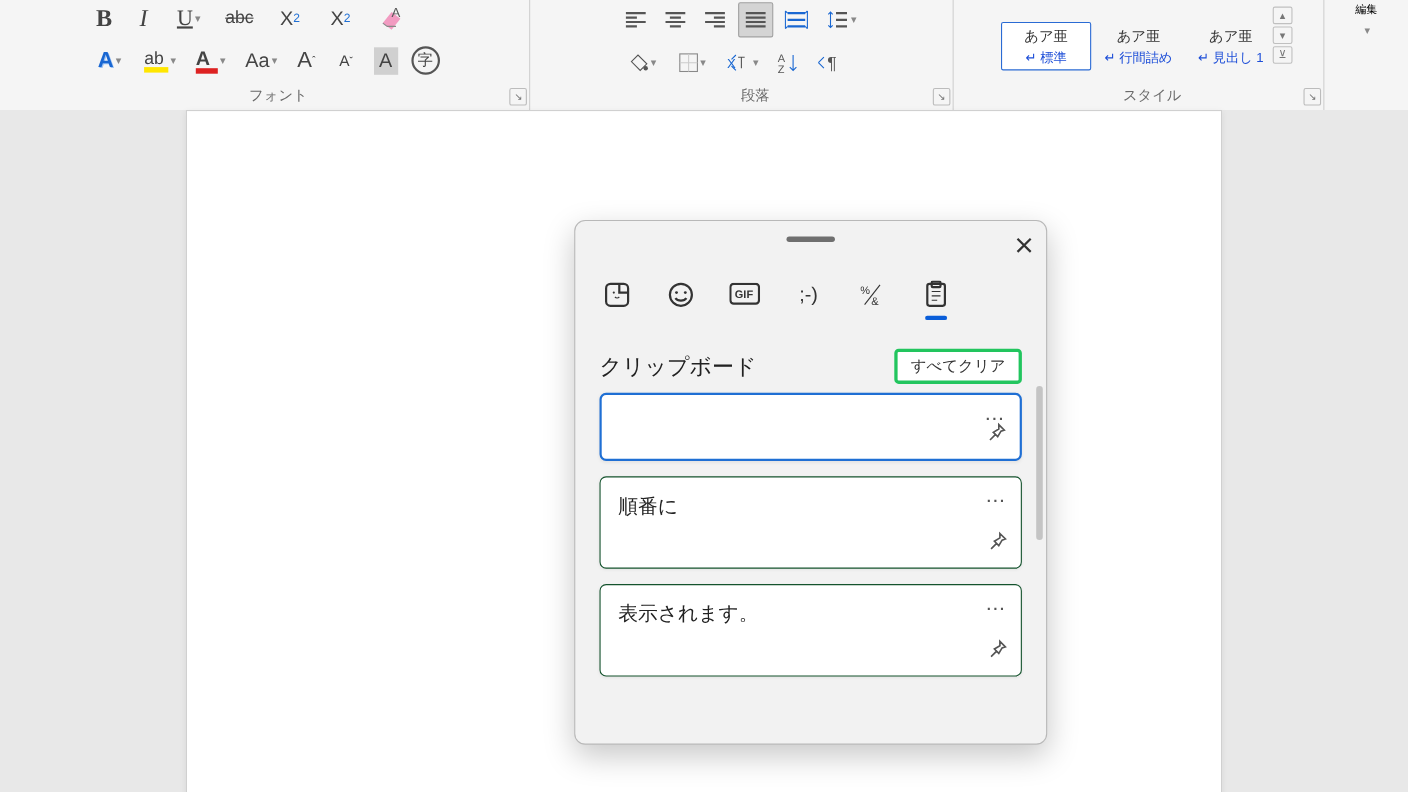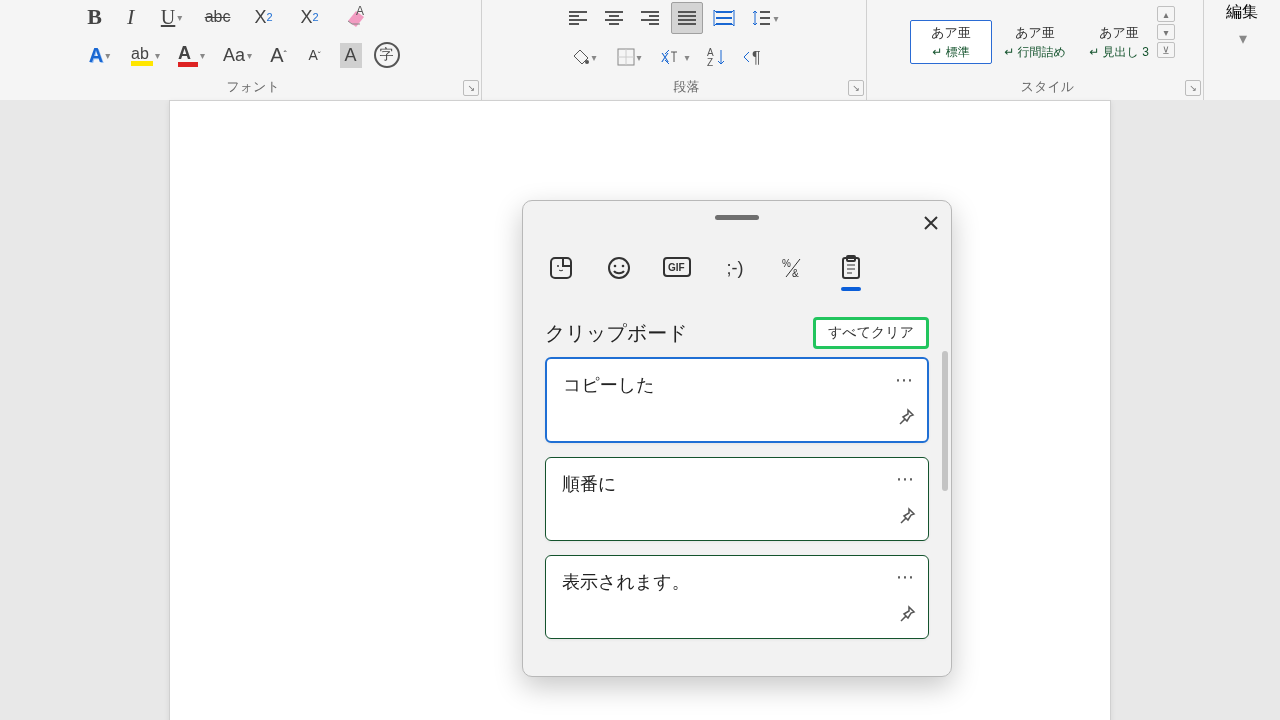--- a/index.html
+++ b/index.html
@@ -13,25 +13,25 @@
   .btn{width:30px;height:30px;display:flex;align-items:center;justify-content:center;border-radius:2px;color:#444;}
   .btn.wide{width:40px;}
   .btn.sel{background:#d4d4d4;border:1px solid #a0a0a0;}
   .dd{font-size:10px;color:#888;margin-left:2px;}
   .svg{display:block}
   
   .style-gallery{display:flex;align-items:flex-start;gap:2px;padding:20px 4px;}
   .style-item{width:80px;height:42px;display:flex;flex-direction:column;align-items:center;justify-content:center;border:1px solid transparent;border-radius:2px;font-size:12px;color:#555;}
   .style-item.selected{border:1px solid #2a6bd4;background:#fff;}
   .style-preview{font-size:13px;color:#333;}
-  .style-name{font-size:12px;color:#14532d;margin-top:2px;}
+  .style-name{font-size:12px;color:#1d4ed8;margin-top:2px;}
   .gallery-scroll{display:flex;flex-direction:column;gap:2px;padding:4px 2px;}
   .mini{width:16px;height:14px;border:1px solid #c0c0c0;border-radius:2px;display:flex;align-items:center;justify-content:center;font-size:10px;color:#777;}
   .edit-group{width:60px;display:flex;flex-direction:column;align-items:center;justify-content:flex-start;padding-top:2px;}
-  .edit-group span{font-size:16px;}
+  .edit-group span{font-size:10px;}
   
   .page-wrap{position:absolute;top:100px;left:0;right:0;bottom:0;display:flex;justify-content:center;background:#e8e8e8;}
   .page{width:940px;min-height:1200px;background:#fff;border:1px solid #d0d0d0;margin-top:0;box-shadow:0 2px 6px rgba(0,0,0,.08);}
   
   .panel{position:absolute;top:200px;left:522px;width:428px;height:475px;background:#f2f2f2;border:1px solid #b8b8b8;border-radius:10px;box-shadow:0 10px 28px rgba(0,0,0,.22);}
   .panel-handle{position:absolute;top:14px;left:50%;transform:translateX(-50%);width:44px;height:5px;background:#6f6f6f;border-radius:3px;}
   .panel-close{position:absolute;top:8px;right:6px;width:28px;height:28px;display:flex;align-items:center;justify-content:center;color:#333;font-size:18px;}
   .tabs{position:absolute;top:50px;left:22px;display:flex;gap:26px;align-items:center;}
   .tab{width:32px;height:34px;display:flex;align-items:center;justify-content:center;color:#333;position:relative;}
   .tab.active::after{content:"";position:absolute;bottom:-6px;left:6px;right:6px;height:4px;background:#0a5ed9;border-radius:2px;}
@@ -210,21 +210,21 @@
         <div class="style-item selected">
           <div class="style-preview">あア亜</div>
           <div class="style-name">↵ 標準</div>
         </div>
         <div class="style-item">
           <div class="style-preview">あア亜</div>
           <div class="style-name">↵ 行間詰め</div>
         </div>
         <div class="style-item">
           <div class="style-preview">あア亜</div>
-          <div class="style-name">↵ 見出し 3</div>
+          <div class="style-name">↵ 見出し 1</div>
         </div>
       </div>
     <div class="gallery-scroll" style="position:absolute;right:26px;top:2px">
       <div class="mini">▴</div>
       <div class="mini">▾</div>
       <div class="mini">⊻</div>
     </div>
     <div class="group-label">スタイル</div>
     <div class="dlg-launcher">↘</div>
   </div>
@@ -291,21 +291,20 @@
     </div>
   </div>
 
   <div class="section-head">
     <div class="section-title">クリップボード</div>
     <div class="clear-btn">すべてクリア</div>
   </div>
 
   <div class="items" id="clip-items">
       <div class="item selected">
-        <div>コピーした</div>
         <div class="more">⋯</div>
         <div class="pin"><svg width="18" height="18">
             <path d="M11 2l5 5-3 1-3 5-2-2-5 5 5-5-2-2 5-3z" fill="none" stroke="#555" stroke-width="1.5"></path>
           </svg></div>
       </div>
       <div class="item">
         <div>順番に</div>
         <div class="more">⋯</div>
         <div class="pin"><svg width="18" height="18">
             <path d="M11 2l5 5-3 1-3 5-2-2-5 5 5-5-2-2 5-3z" fill="none" stroke="#555" stroke-width="1.5"></path>

